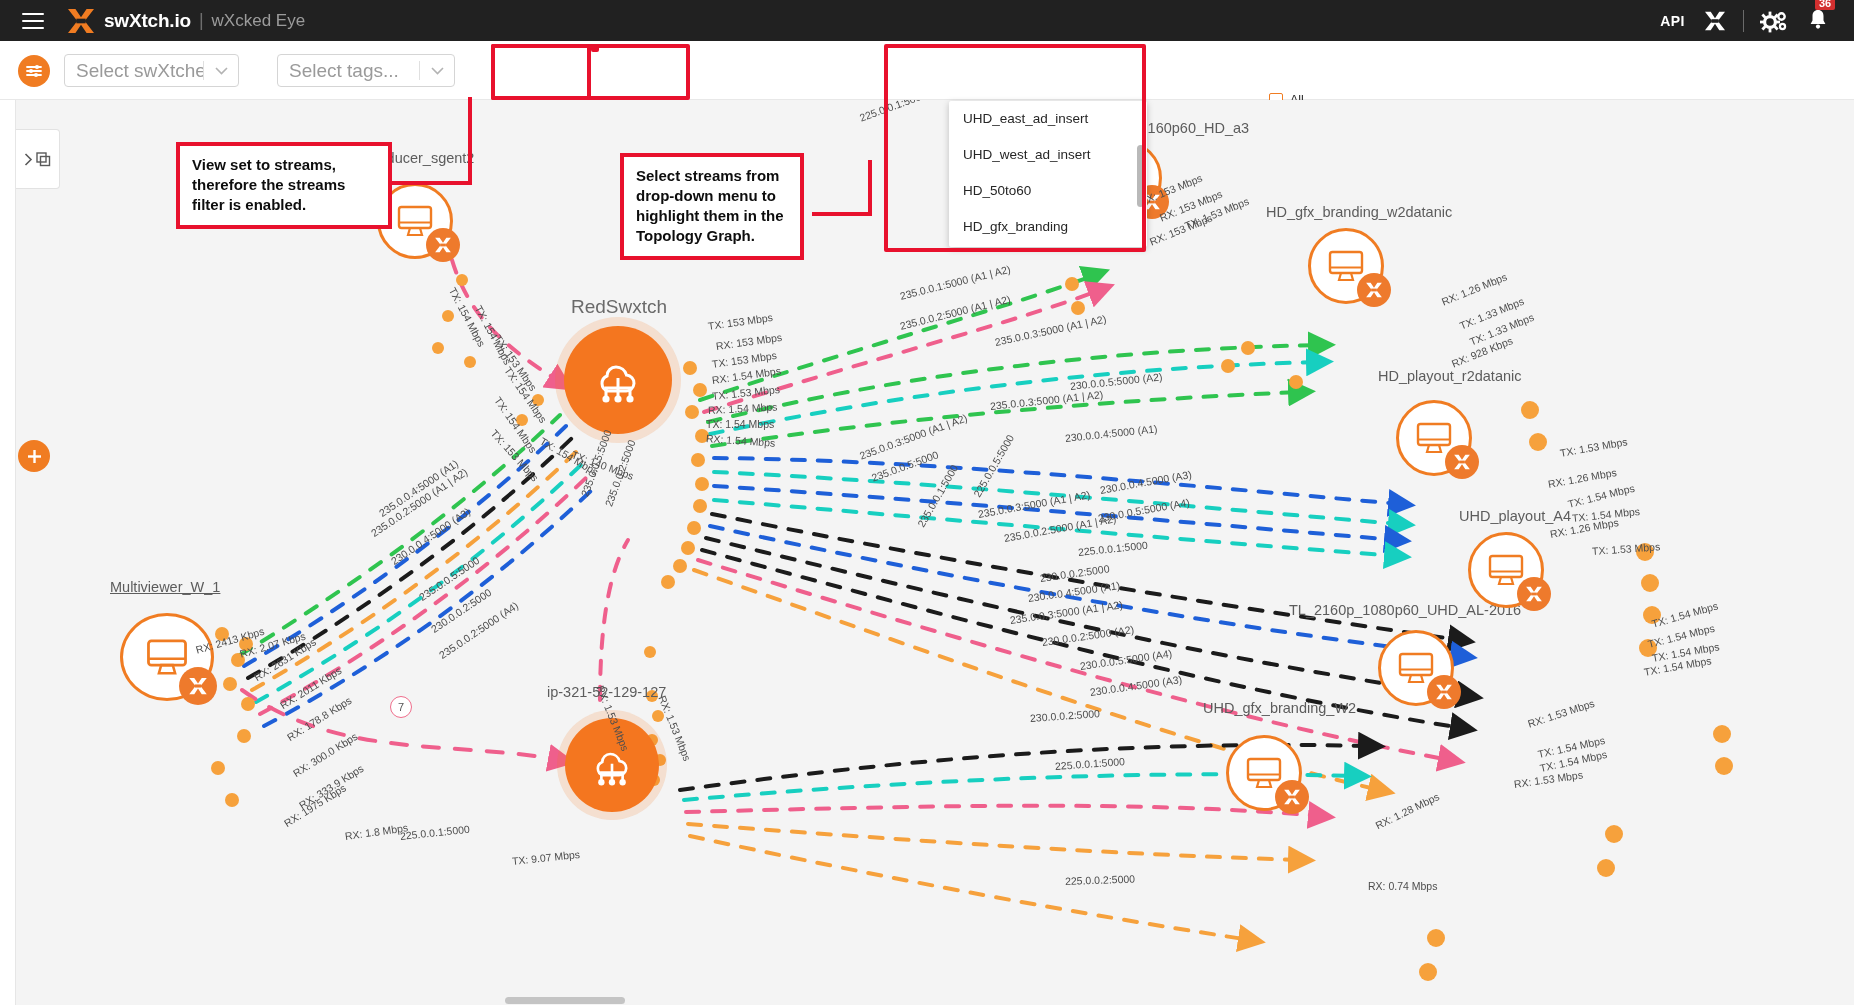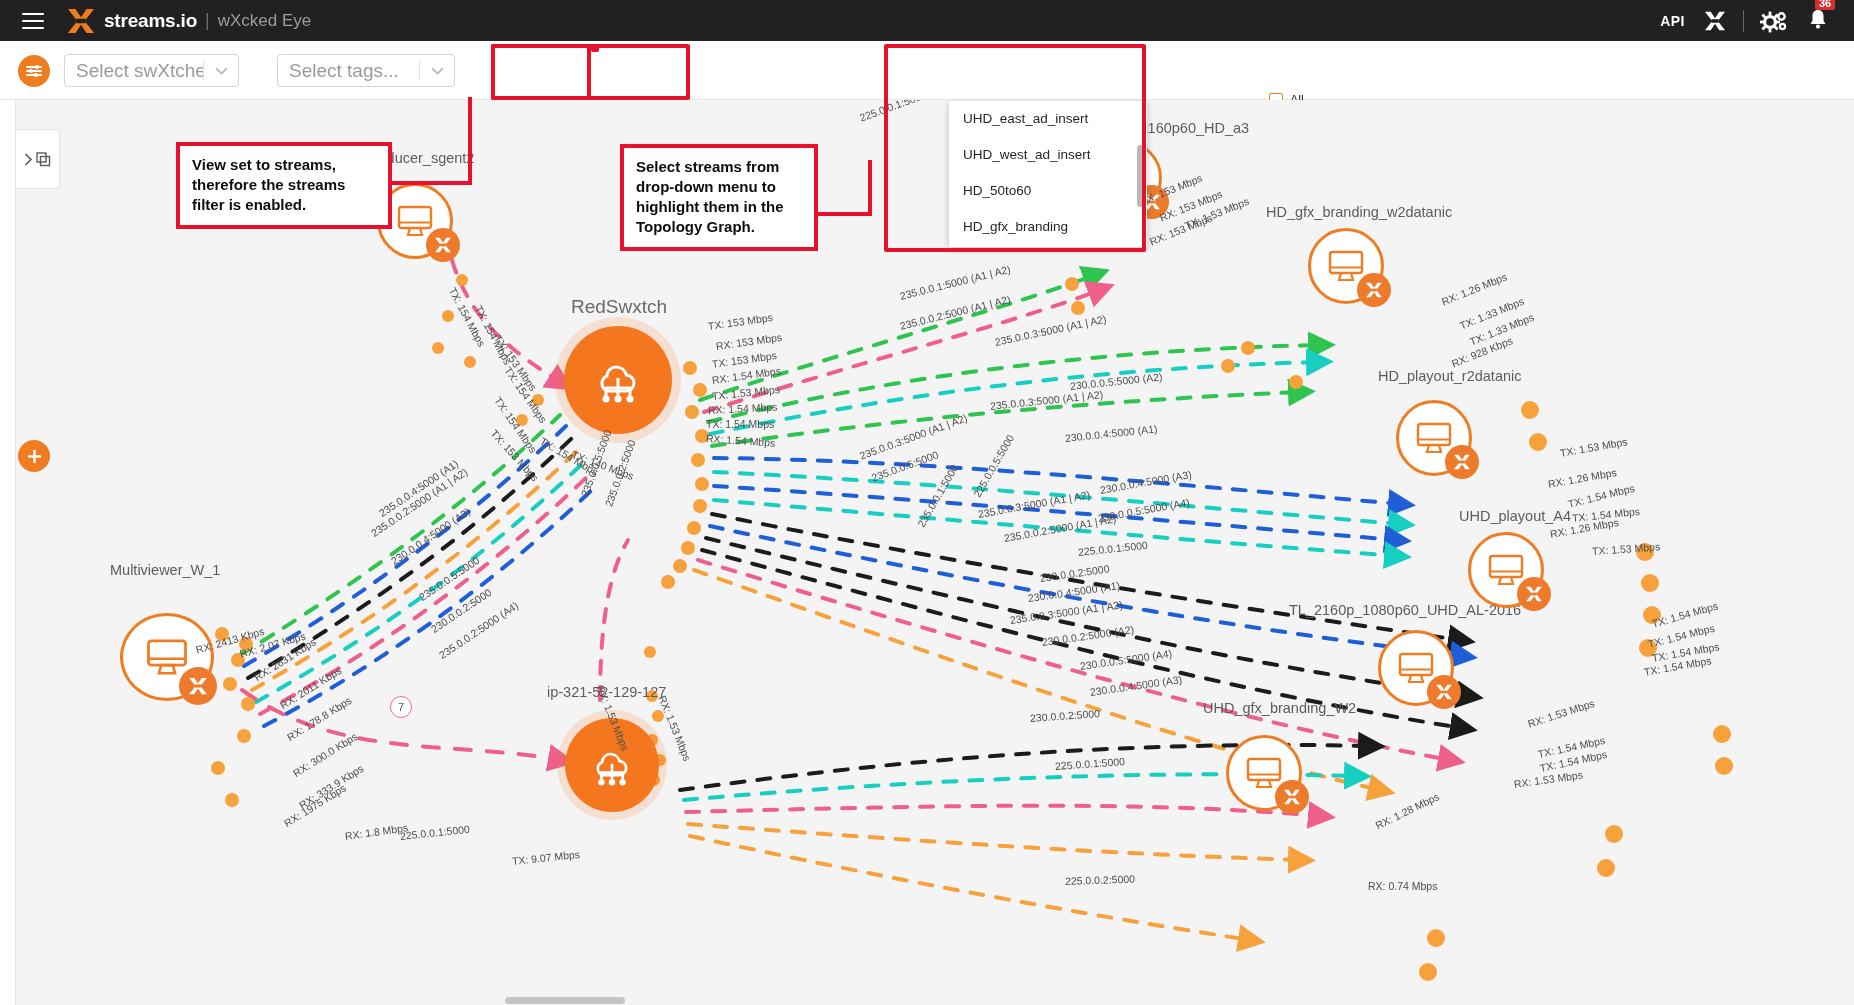--- a/index.html
+++ b/index.html
@@ -217,21 +217,21 @@
 <div class="topbar">
   <div class="hamburger">
     <span></span>
       <span></span>
       <span></span>
   </div>
   <svg class="brand-logo" viewBox="0 0 32 28">
     <path d="M2 1 L10 1 L16 10 L22 1 L30 1 L20 14 L30 27 L22 27 L16 18 L10 27 L2 27 L12 14 Z" fill="#f07c22"></path>
     <rect x="11" y="11.5" width="10" height="5" fill="#212121"></rect>
   </svg>
-  <span class="brand-name">streams.io</span>
+  <span class="brand-name">swXtch.io</span>
   <span class="brand-sep">|</span>
   <span class="brand-sub">wXcked Eye</span>
 
   <div class="topbar-right">
     <span class="api-label">API</span>
     <svg class="x-icon-top" viewBox="0 0 32 28">
       <path d="M2 1 L10 1 L16 10 L22 1 L30 1 L20 14 L30 27 L22 27 L16 18 L10 27 L2 27 L12 14 Z" fill="#ffffff"></path>
       <rect x="11" y="11.5" width="10" height="5" fill="#212121"></rect>
     </svg>
     <div class="vsep"></div>
@@ -478,21 +478,21 @@
         <circle cx="658" cy="616" r="6"></circle>
       <circle cx="652" cy="640" r="6"></circle>
         <circle cx="660" cy="660" r="6"></circle>
       <circle cx="654" cy="680" r="6"></circle>
       <circle cx="650" cy="552" r="6"></circle>
     </g>
   </svg>
 
   <div class="node-label" style="left:364px; top:50px;">Producer_sgent2</div>
   <div class="node-label" style="left:571px; top:196px; font-size:19px; color:#6a6a6a;">RedSwxtch</div>
-  <div class="node-label" style="left:110px; top:462px;">Multiviewer_W_1</div>
+  <div class="node-label" style="left:110px; top:479px;text-decoration:underline;">Multiviewer_W_1</div>
   <div class="node-label" style="left:547px; top:584px;">ip-321-52-129-127</div>
   <div class="node-label" style="left:1050px; top:20px;">TL_2160p50_2160p60_HD_a3</div>
   <div class="node-label" style="left:1266px; top:104px;">HD_gfx_branding_w2datanic</div>
   <div class="node-label" style="left:1378px; top:268px;">HD_playout_r2datanic</div>
   <div class="node-label" style="left:1459px; top:408px;">UHD_playout_A4</div>
   <div class="node-label" style="left:1289px; top:502px;">TL_2160p_1080p60_UHD_AL-2016</div>
   <div class="node-label" style="left:1203px; top:600px;">UHD_gfx_branding_W2</div>
 
   <div class="node" style="left:377px; top:83px;">
     <div class="endpoint">
@@ -775,15 +775,15 @@
 <div class="hl" style="left:884px; top:44px; width:262px; height:208px;"></div>
 
 <svg class="anno-svg">
   <path d="M390,183 L470,183 L470,97" fill="none" stroke="#e8112d" stroke-width="4"></path>
   <path d="M812,214 L870,214 L870,160" fill="none" stroke="#e8112d" stroke-width="4"></path>
 </svg>
 
 <div class="callout" style="left:176px; top:142px; width:216px;">
   <span>View set to streams, therefore the streams filter is enabled.</span>
 </div>
-<div class="callout" style="left:620px; top:144px; width:198px;">
+<div class="callout" style="left:620px; top:153px; width:184px;">
   <span>Select streams from drop-down menu to highlight them in the Topology Graph.</span>
 </div>
 
 </body></html>

